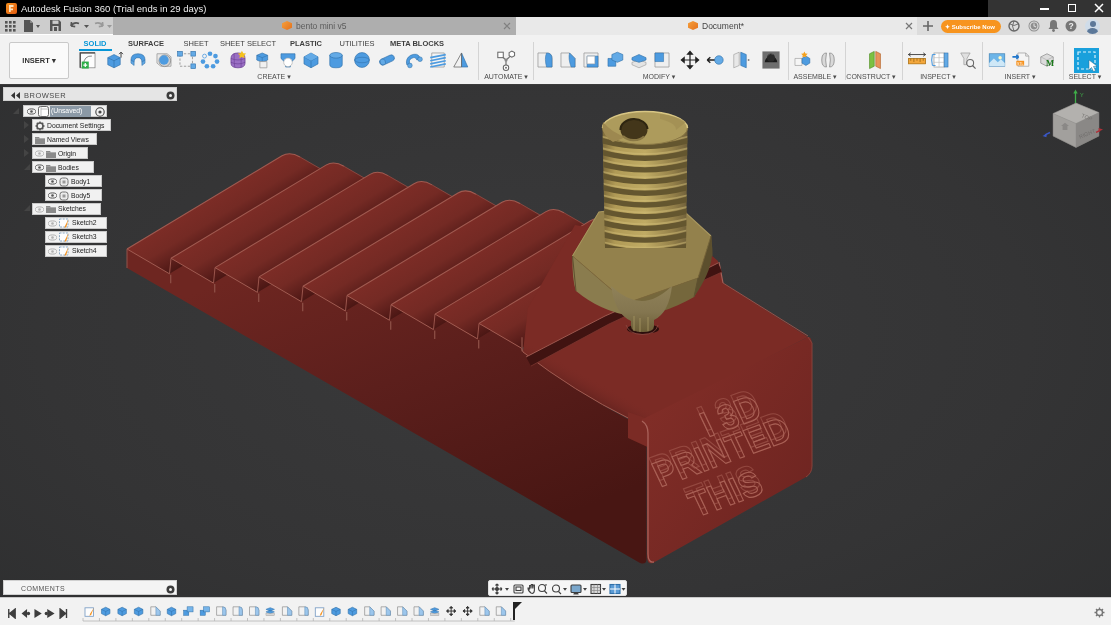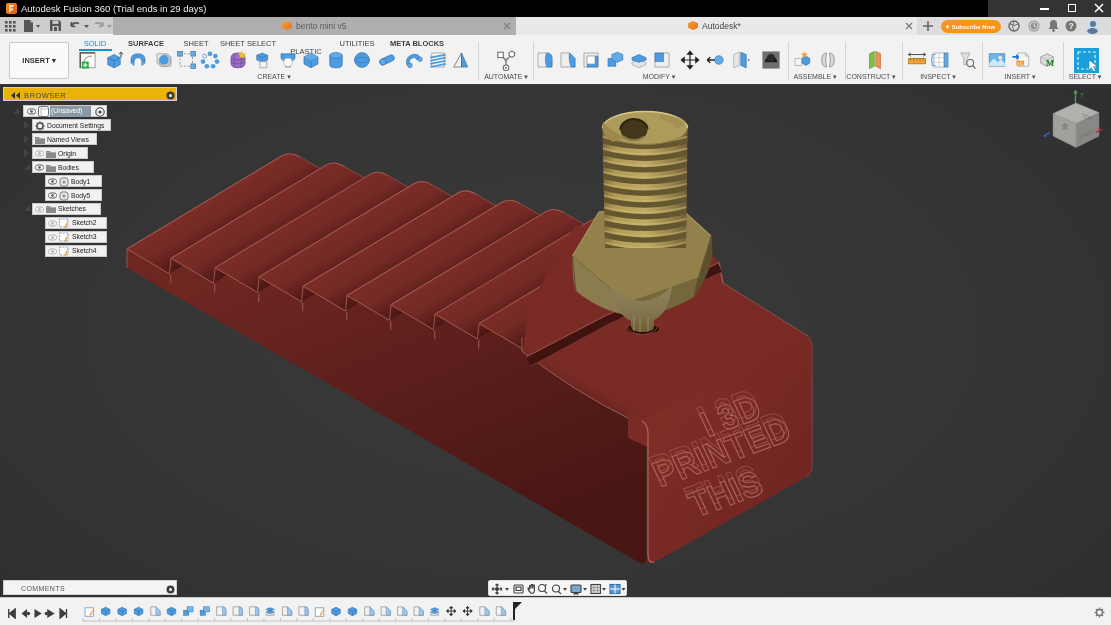--- a/index.html
+++ b/index.html
@@ -53,21 +53,21 @@
  <svg class="abs" style="left:92px;top:4px" width="22" height="10">
       <path d="M11,5 Q8,0.5 3,2.5 M11,5 l-0.5,-4 M11,5 l-4.2,0.6" stroke="#999" stroke-width="1.6" fill="none"></path>
       <path d="M15,4 l5,0 l-2.5,3 z" fill="#999"></path>
     </svg>
  <div class="abs" style="left:282px;top:4px;width:10px;height:9px;background:linear-gradient(135deg,#f6a03c,#e4711c);clip-path:polygon(50% 0,100% 25%,100% 75%,50% 100%,0 75%,0 25%)"></div>
  <div class="tx" style="left:296px;top:4px;font-size:8.5px;color:#5c5c5c">bento mini v5</div>
  <svg class="abs" style="left:503px;top:5px" width="8" height="8">
       <path d="M1,1 L7,7 M7,1 L1,7" stroke="#808080" stroke-width="1.2"></path>
     </svg>
  <div class="abs" style="left:688px;top:4px;width:10px;height:9px;background:linear-gradient(135deg,#f6a03c,#e4711c);clip-path:polygon(50% 0,100% 25%,100% 75%,50% 100%,0 75%,0 25%)"></div>
- <div class="tx" style="left:702px;top:4px;font-size:8.5px;color:#444">Autodesk*</div>
+ <div class="tx" style="left:702px;top:4px;font-size:8.5px;color:#444">Document*</div>
  <svg class="abs" style="left:905px;top:5px" width="8" height="8">
       <path d="M1,1 L7,7 M7,1 L1,7" stroke="#777" stroke-width="1.2"></path>
     </svg>
  <svg class="abs" style="left:923px;top:4px" width="10" height="10">
       <path d="M5,0 V10 M0,5 H10" stroke="#666" stroke-width="1.6"></path>
     </svg>
  <div class="abs" style="left:941px;top:2.5px;width:60px;height:13px;background:#f7941e;border-radius:6.5px">
    <div class="tx" style="left:4px;top:3.5px;font-size:6px;color:#fff;font-weight:bold">✦ Subscribe Now</div>
  </div>
  <svg class="abs" style="left:1008px;top:3px" width="12" height="12">
@@ -87,25 +87,25 @@
       <circle cx="6" cy="6" r="5.5" fill="#767676"></circle>
       <text x="6" y="8.8" font-size="8.5" fill="#eee" text-anchor="middle" font-family="Liberation Sans" font-weight="bold">?</text>
     </svg>
  <div class="abs" style="left:1085px;top:2px;width:15px;height:15px;border-radius:50%;background:#cfdce9;overflow:hidden">
    <div class="abs" style="left:4.5px;top:2px;width:6px;height:6px;border-radius:50%;background:#5c7globals9"></div>
    <div class="abs" style="left:4.5px;top:2px;width:6px;height:6px;border-radius:50%;background:#5c7899"></div>
    <div class="abs" style="left:2px;top:8.5px;width:11px;height:8px;border-radius:50% 50% 0 0;background:#5c7899"></div>
  </div>
 </div>
 <div class="abs" style="left:0;top:35px;width:1111px;height:50px;background:#f2f2f2;border-bottom:1px solid #3c3c3c">
-    <div class="tx" style="left:95px;top:4px;transform:translateX(-50%);font-size:7.5px;color:#0696d7;font-weight:normal">SOLID</div>
+    <div class="tx" style="left:95px;top:4px;transform:translateX(-50%);font-size:7.5px;color:#0696d7;font-weight:bold">SOLID</div>
     <div class="tx" style="left:146px;top:4px;transform:translateX(-50%);font-size:7.5px;color:#3f3f3f;font-weight:bold">SURFACE</div>
     <div class="tx" style="left:196px;top:4px;transform:translateX(-50%);font-size:7.5px;color:#3f3f3f;font-weight:normal">SHEET</div>
     <div class="tx" style="left:248px;top:4px;transform:translateX(-50%);font-size:7.5px;color:#3f3f3f;font-weight:normal">SHEET SELECT</div>
-    <div class="tx" style="left:306px;top:12px;transform:translateX(-50%);font-size:7.5px;color:#3f3f3f;font-weight:normal">PLASTIC</div>
+    <div class="tx" style="left:306px;top:4px;transform:translateX(-50%);font-size:7.5px;color:#3f3f3f;font-weight:bold">PLASTIC</div>
     <div class="tx" style="left:357px;top:4px;transform:translateX(-50%);font-size:7.5px;color:#3f3f3f;font-weight:normal">UTILITIES</div>
     <div class="tx" style="left:417px;top:4px;transform:translateX(-50%);font-size:7.5px;color:#3f3f3f;font-weight:bold">META BLOCKS</div>
     <div class="abs" style="left:79px;top:13.5px;width:33px;height:2.5px;background:#0696d7"></div>
     <div class="abs" style="left:9px;top:7px;width:60px;height:37px;background:#fafafa;border:1px solid #c9c9c9;border-radius:2px">
       <div class="tx" style="left:50%;top:13px;transform:translateX(-50%);font-size:7.5px;font-weight:bold;color:#333">INSERT ▾</div>
     </div>
     <div class="tx" style="left:274px;top:38px;transform:translateX(-50%);font-size:7px;color:#4a4a4a">CREATE ▾</div>
     <div class="tx" style="left:506px;top:38px;transform:translateX(-50%);font-size:7px;color:#4a4a4a">AUTOMATE ▾</div>
     <div class="tx" style="left:659px;top:38px;transform:translateX(-50%);font-size:7px;color:#4a4a4a">MODIFY ▾</div>
     <div class="tx" style="left:815px;top:38px;transform:translateX(-50%);font-size:7px;color:#4a4a4a">ASSEMBLE ▾</div>
@@ -539,21 +539,21 @@
 <text x="1080" y="139" font-size="5.5" fill="#716f6d" transform="rotate(-23 1080 139)" font-family="Liberation Sans">RIGHT</text>
 <path d="M1061,126 l4,-3.2 l4,3.2 l-1.6,0 l0,4 l-4.8,0 l0,-4 Z" fill="#8a8886"></path>
 <path d="M1050,132.5 L1045,134.8" stroke="#3a57c4" stroke-width="1.4"></path>
 <path d="M1042.5,136 l4.5,-2.4 l-0.6,3.6 z" fill="#3a57c4"></path>
 <path d="M1100,130.5 L1096,132.3" stroke="#b03038" stroke-width="1.4"></path>
 <path d="M1103,129.5 l-4.6,-1.6 l0.5,3.6 z" fill="#b03038"></path>
 </g>
 
 </svg>
 </div>
-<div class="abs" style="left:3px;top:87px;width:174px;height:14px;background:#eab308;border:1px solid #d0d0d0">
+<div class="abs" style="left:3px;top:87px;width:174px;height:14px;background:#e5e5e5;border:1px solid #d0d0d0">
     <svg class="abs" style="left:7px;top:4px" width="10" height="7">
       <path d="M4,0 L0,3.5 L4,7 Z M9,0 L5,3.5 L9,7 Z" fill="#333"></path>
     </svg>
     <div class="tx" style="left:20px;top:3px;font-size:7.5px;color:#4a4a4a;letter-spacing:0.5px">BROWSER</div>
     <svg class="abs" style="left:162px;top:3px" width="9" height="9">
       <circle cx="4.5" cy="4.5" r="4" fill="#3c3c3c"></circle>
       <circle cx="4.5" cy="4.5" r="1.5" fill="#f4f4f4"></circle>
     </svg>
   </div>
 <div class="abs" style="left:23px;top:105px;width:84px;background:#f1f1f1;border:1px solid #c8c8c8;height:12px"></div>

